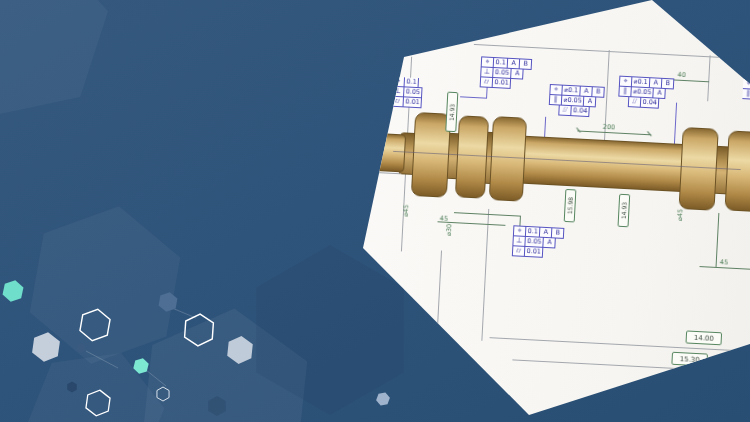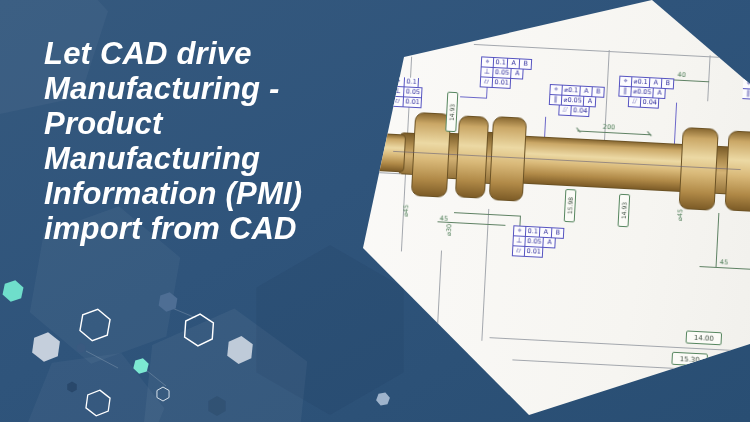--- a/index.html
+++ b/index.html
@@ -77,26 +77,20 @@
     <use href="#hx" transform="translate(72 387) scale(5.5) rotate(0)" fill="#29486B"></use>
     <use href="#hx" transform="translate(217 406) scale(10) rotate(0)" fill="rgba(10,25,45,0.12)"></use>
     <use href="#hx" transform="translate(383 399) scale(7) rotate(20)" fill="#9FB4CC"></use>
 
     <use href="#hx" transform="translate(95 325) scale(16) rotate(10)" fill="none" stroke="#ffffff" stroke-width="0.09"></use>
     <use href="#hx" transform="translate(199 330) scale(16) rotate(4)" fill="none" stroke="#ffffff" stroke-width="0.09"></use>
     <use href="#hx" transform="translate(98 403) scale(13) rotate(8)" fill="none" stroke="#ffffff" stroke-width="0.1"></use>
     <use href="#hx" transform="translate(163 394) scale(7) rotate(0)" fill="none" stroke="#dde6ef" stroke-width="0.14"></use>
   </svg>
 
-  <h1 class="title">Let CAD drive
-Manufacturing -
-Product
-Manufacturing
-Information (PMI)
-import from CAD</h1>
 
   <div class="panel">
     <div class="drawing">
 
       <div class="hl" style="left:95px;top:19px;width:250px;"></div>
       <div class="vl" style="left:33px;top:35px;height:195px;"></div>
       <div class="vl" style="left:73px;top:227px;height:95px;"></div>
       <div class="vl" style="left:118px;top:183px;height:132px;"></div>
       <div class="vl" style="left:230px;top:18px;height:92px;"></div>
       <div class="vl" style="left:331px;top:18px;height:46px;"></div>

